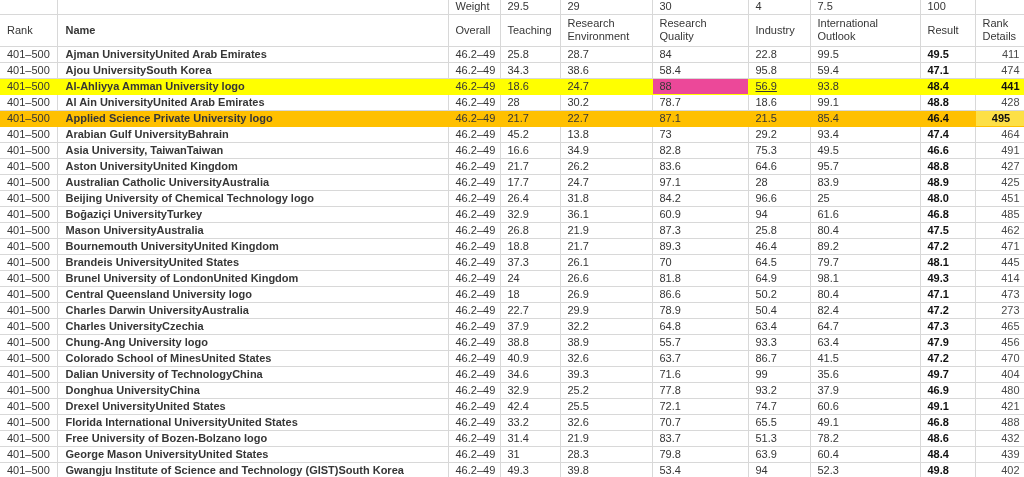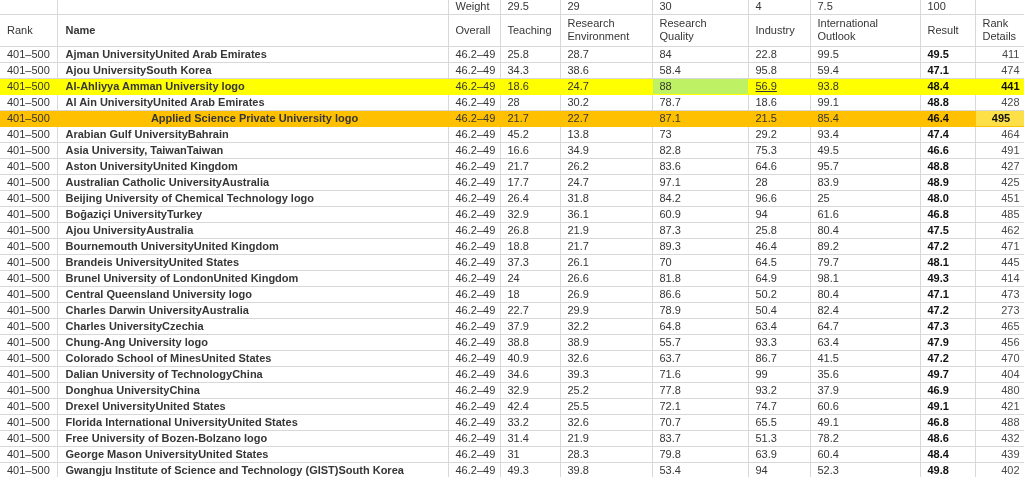--- a/index.html
+++ b/index.html
@@ -100,41 +100,41 @@
           <td class="c-international-outlook">59.4</td>
           <td class="c-result">47.1</td>
           <td class="c-rank-details">474</td>
         </tr>
         <tr data-highlight="yellow">
           <td class="c-rank" style="background-color: rgb(255, 255, 0); border-color: rgb(255, 255, 0);">401–500</td>
           <td class="c-name" style="background-color: rgb(255, 255, 0); border-color: rgb(255, 255, 0);">Al-Ahliyya Amman University logo</td>
           <td class="c-overall" style="background-color: rgb(255, 255, 0); border-color: rgb(255, 255, 0);">46.2–49</td>
           <td class="c-teaching" style="background-color: rgb(255, 255, 0); border-color: rgb(255, 255, 0);">18.6</td>
           <td class="c-research-environment" style="background-color: rgb(255, 255, 0); border-color: rgb(255, 255, 0);">24.7</td>
-          <td class="c-research-quality" style="background-color: #bef264; border-color: rgb(255, 255, 0);">88</td>
+          <td class="c-research-quality" style="background-color: #ec4899; border-color: rgb(255, 255, 0);">88</td>
           <td class="c-industry" style="background-color: rgb(255, 255, 0); border-color: rgb(255, 255, 0); text-decoration: underline;">56.9</td>
           <td class="c-international-outlook" style="background-color: rgb(255, 255, 0); border-color: rgb(255, 255, 0);">93.8</td>
           <td class="c-result" style="background-color: rgb(255, 255, 0); border-color: rgb(255, 255, 0);">48.4</td>
           <td class="c-rank-details" style="background-color: rgb(255, 255, 0); border-color: rgb(255, 255, 0);">441</td>
         </tr>
         <tr>
           <td class="c-rank">401–500</td>
           <td class="c-name">Al Ain UniversityUnited Arab Emirates</td>
           <td class="c-overall">46.2–49</td>
           <td class="c-teaching">28</td>
           <td class="c-research-environment">30.2</td>
           <td class="c-research-quality">78.7</td>
           <td class="c-industry">18.6</td>
           <td class="c-international-outlook">99.1</td>
           <td class="c-result">48.8</td>
           <td class="c-rank-details">428</td>
         </tr>
         <tr data-highlight="orange">
           <td class="c-rank" style="background-color: rgb(255, 192, 0); border-color: rgb(255, 192, 0);">401–500</td>
-          <td class="c-name" style="background-color: rgb(255, 192, 0); border-color: rgb(255, 192, 0); text-align: center;">Applied Science Private University logo</td>
+          <td class="c-name" style="background-color: rgb(255, 192, 0); border-color: rgb(255, 192, 0);">Applied Science Private University logo</td>
           <td class="c-overall" style="background-color: rgb(255, 192, 0); border-color: rgb(255, 192, 0);">46.2–49</td>
           <td class="c-teaching" style="background-color: rgb(255, 192, 0); border-color: rgb(255, 192, 0);">21.7</td>
           <td class="c-research-environment" style="background-color: rgb(255, 192, 0); border-color: rgb(255, 192, 0);">22.7</td>
           <td class="c-research-quality" style="background-color: rgb(255, 192, 0); border-color: rgb(255, 192, 0);">87.1</td>
           <td class="c-industry" style="background-color: rgb(255, 192, 0); border-color: rgb(255, 192, 0);">21.5</td>
           <td class="c-international-outlook" style="background-color: rgb(255, 192, 0); border-color: rgb(255, 192, 0);">85.4</td>
           <td class="c-result" style="background-color: rgb(255, 192, 0); border-color: rgb(255, 192, 0);">46.4</td>
           <td class="c-rank-details" style="background-color: #fde047; border-color: rgb(255, 192, 0); text-align: center;">495</td>
         </tr>
         <tr>
@@ -204,21 +204,21 @@
           <td class="c-teaching">32.9</td>
           <td class="c-research-environment">36.1</td>
           <td class="c-research-quality">60.9</td>
           <td class="c-industry">94</td>
           <td class="c-international-outlook">61.6</td>
           <td class="c-result">46.8</td>
           <td class="c-rank-details">485</td>
         </tr>
         <tr>
           <td class="c-rank">401–500</td>
-          <td class="c-name">Ajou UniversityAustralia</td>
+          <td class="c-name">Mason UniversityAustralia</td>
           <td class="c-overall">46.2–49</td>
           <td class="c-teaching">26.8</td>
           <td class="c-research-environment">21.9</td>
           <td class="c-research-quality">87.3</td>
           <td class="c-industry">25.8</td>
           <td class="c-international-outlook">80.4</td>
           <td class="c-result">47.5</td>
           <td class="c-rank-details">462</td>
         </tr>
         <tr>

